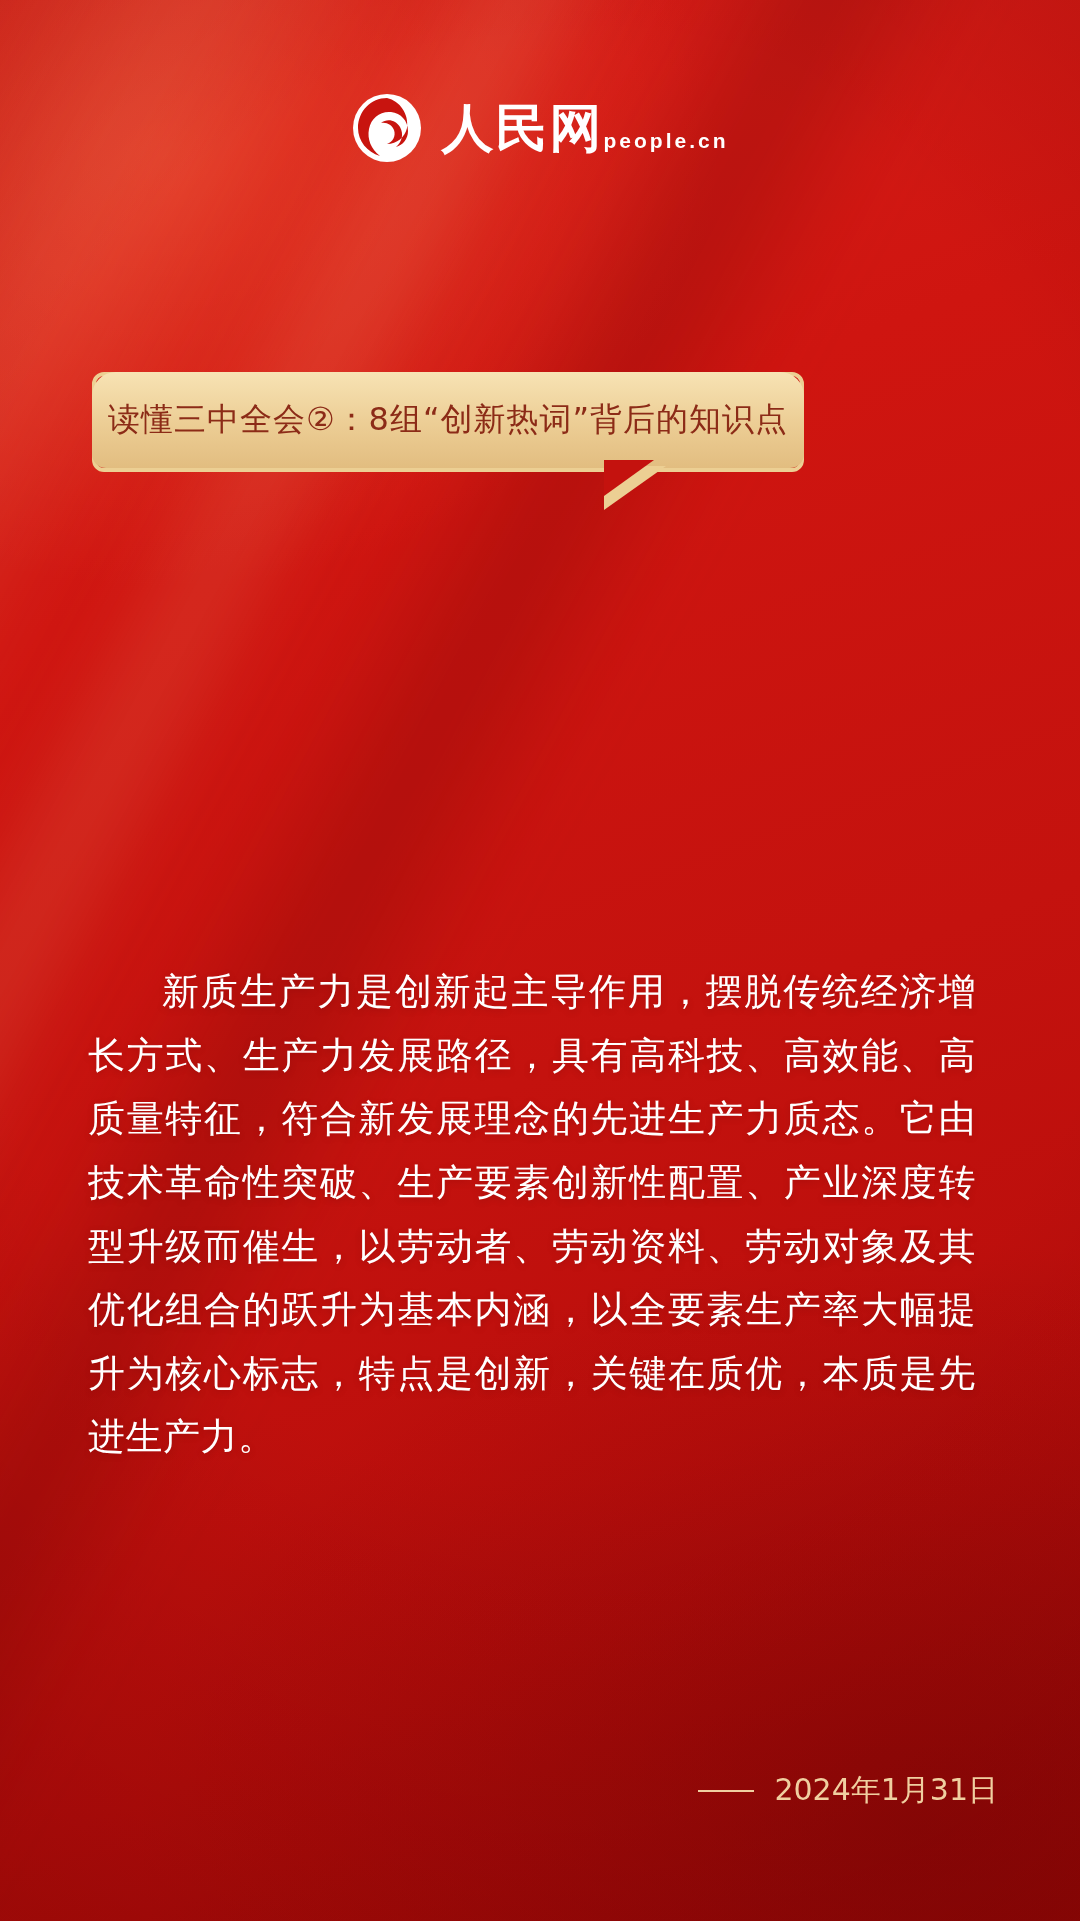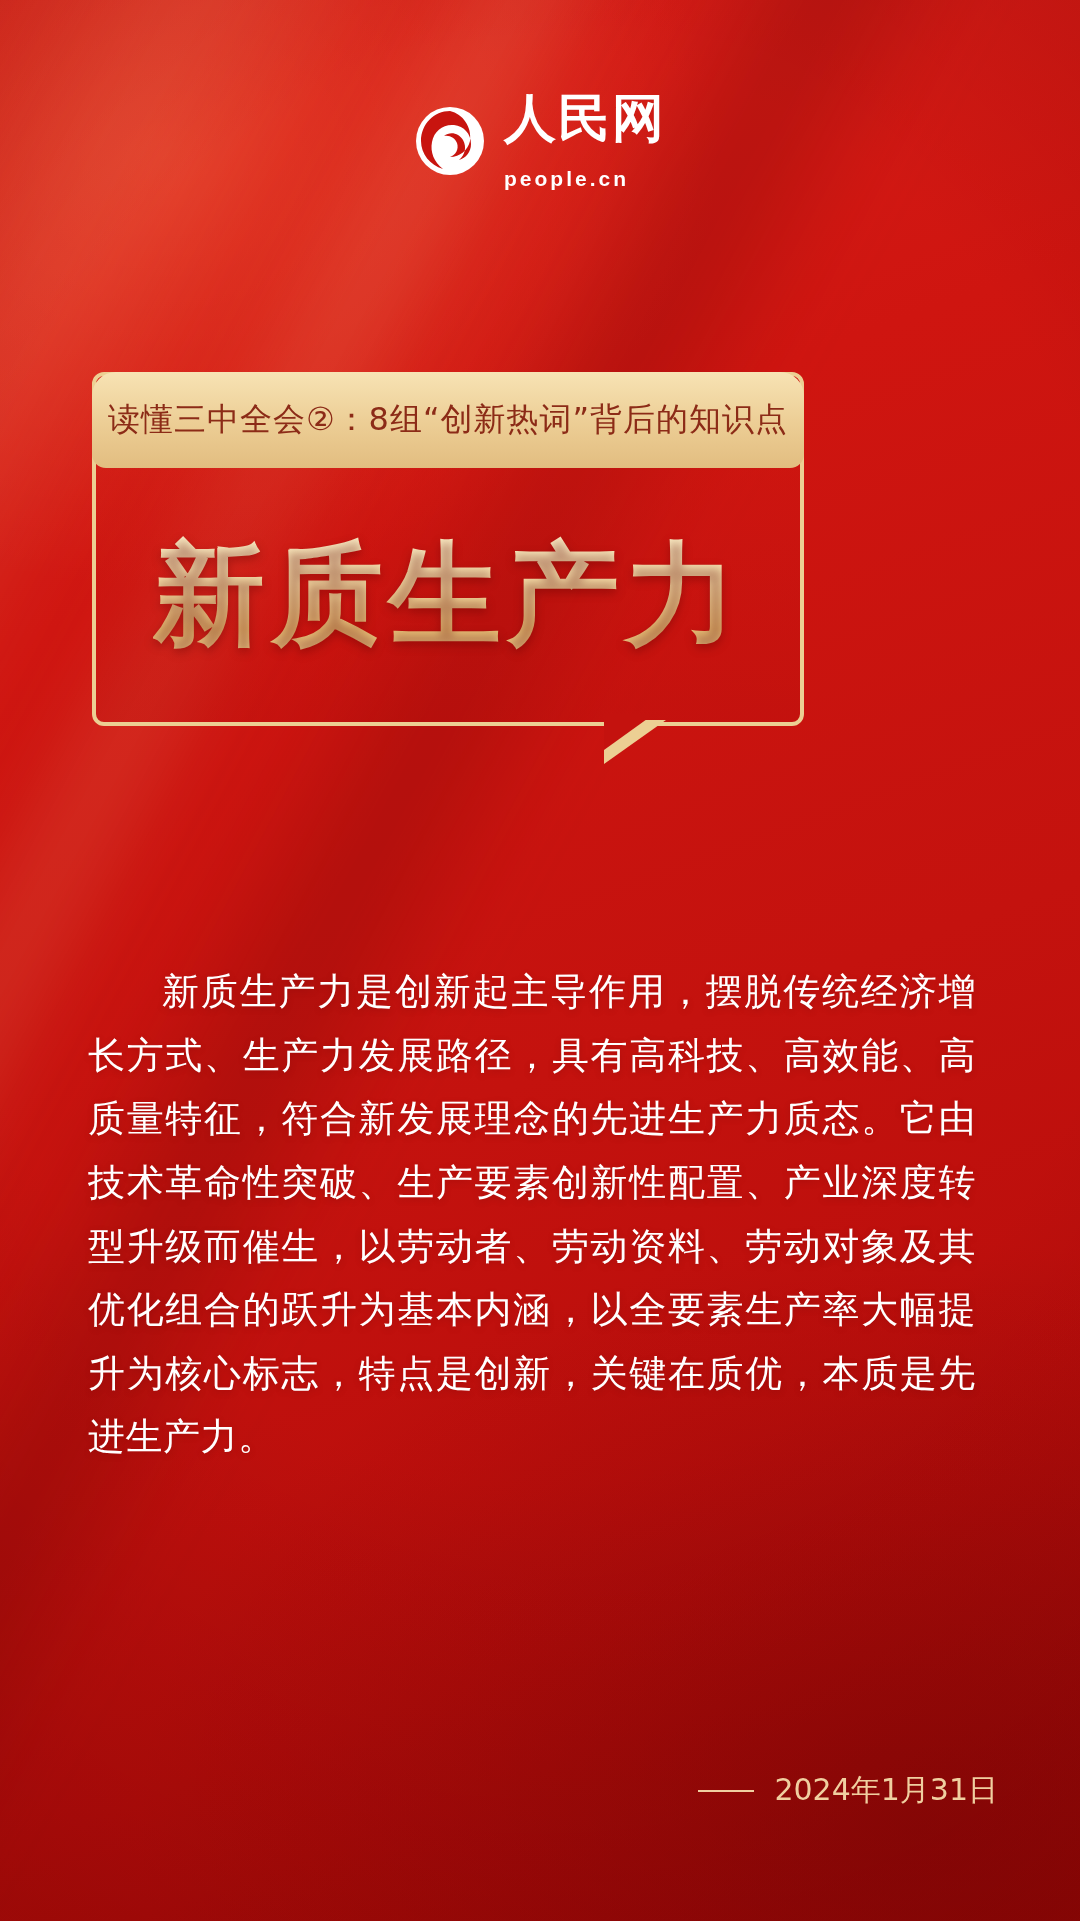--- a/index.html
+++ b/index.html
@@ -73,22 +73,22 @@
     gap: 18px;
   }
   .logo-mark {
     position: relative;
     width: 72px;
     height: 72px;
     flex: none;
   }
   .logo-text {
     display: flex;
-    flex-direction: column;
-    align-items: flex-start;
+    flex-direction: row;
+    align-items: center;
     line-height: 1;
   }
   .logo-cn {
     font-size: 52px;
     font-weight: bold;
     color: #ffffff;
     letter-spacing: 2px;
     font-family: "DejaVu Sans", sans-serif;
   }
   .logo-en {
@@ -242,23 +242,20 @@
     <span class="logo-text">
       <span class="logo-cn">人民网</span>
       <span class="logo-en">people.cn</span>
     </span>
   </div>
 
   <div class="card">
     <div class="card-ribbon">
       <span>读懂三中全会②：8组“创新热词”背后的知识点</span>
     </div>
-    <div class="card-title">
-      <span>新质生产力</span>
-    </div>
     <div class="tail"></div>
   </div>
 
   <div class="body-text">新质生产力是创新起主导作用，摆脱传统经济增长方式、生产力发展路径，具有高科技、高效能、高质量特征，符合新发展理念的先进生产力质态。它由技术革命性突破、生产要素创新性配置、产业深度转型升级而催生，以劳动者、劳动资料、劳动对象及其优化组合的跃升为基本内涵，以全要素生产率大幅提升为核心标志，特点是创新，关键在质优，本质是先进生产力。</div>
 
   <div class="footer">
     <div class="footer-date">
       <span class="dash"></span>
       <span>2024年1月31日</span>
     </div>

